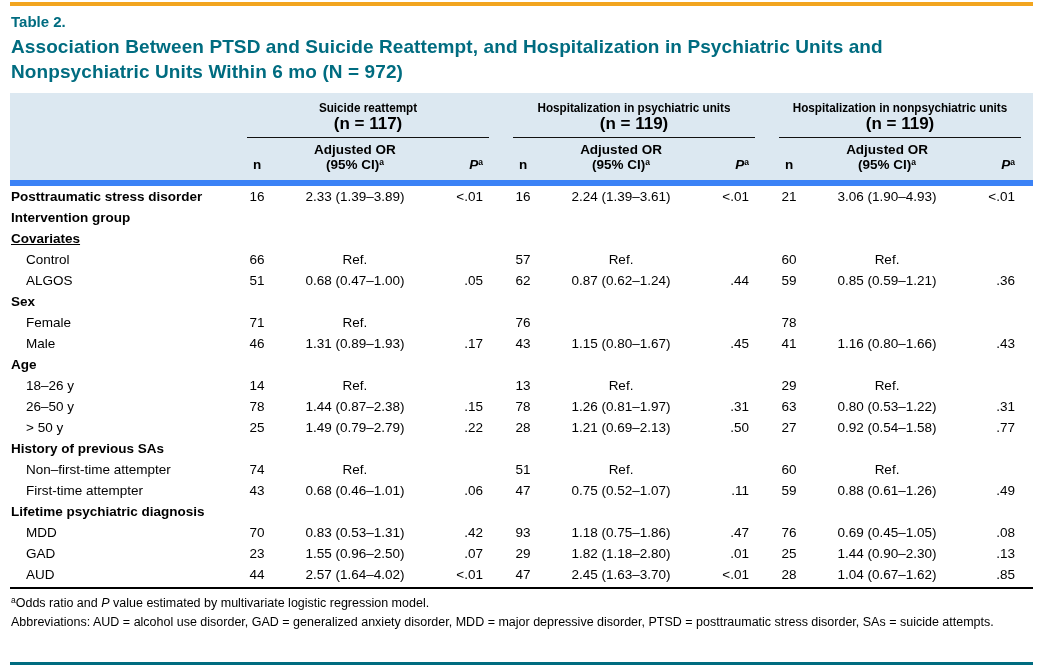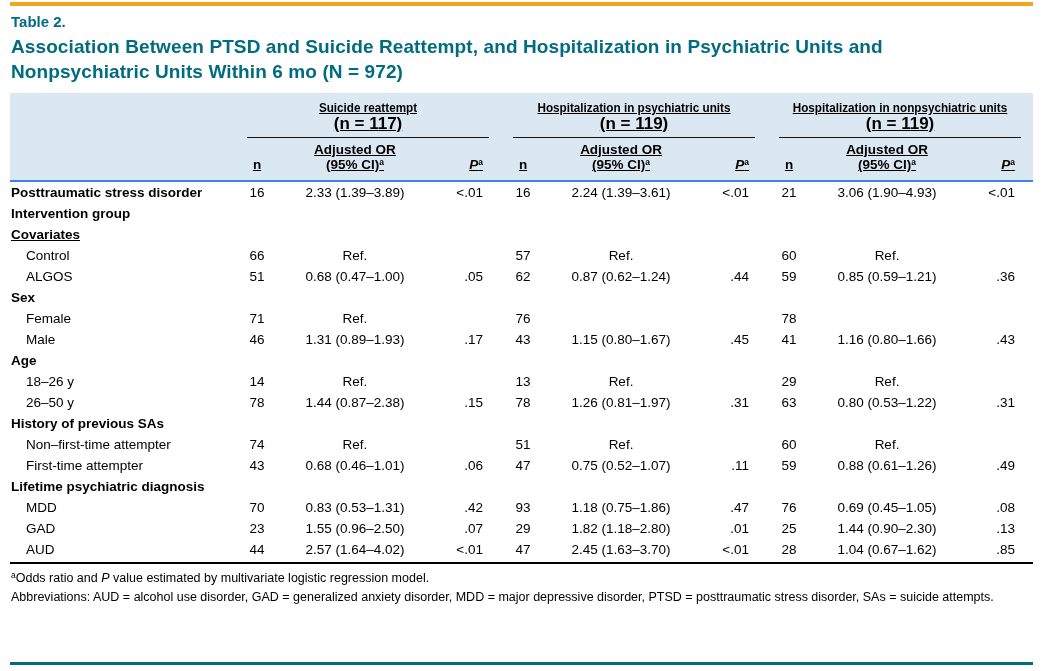--- a/index.html
+++ b/index.html
@@ -41,21 +41,21 @@
     margin: 0 0 9px 1px;
     max-width: 1000px;
     letter-spacing: 0.1px;
   }
   table {
     width: 100%;
     border-collapse: collapse;
     table-layout: fixed;
   }
   thead { background: var(--header-bg); }
-  th { font-weight: bold; padding: 0; text-decoration: underline; }
+  th { font-weight: bold; padding: 0; }
   .spanner-row th { vertical-align: top; }
   .group-inner {
     margin: 7px 12px 0 12px;
     padding-bottom: 5px;
     border-bottom: 1px solid #111;
     text-align: center;
   }
   .g-name {
     display: block;
     font-size: 13px;
@@ -67,21 +67,21 @@
   .g-n {
     display: block;
     font-size: 17px;
     line-height: 16px;
   }
   .subhead-row th {
     vertical-align: bottom;
     padding: 4px 0 8px 0;
     font-size: 13.5px;
     line-height: 15px;
-    border-bottom: 2px solid #3b82f6;
+    border-bottom: 6px solid #3b82f6;
   }
   .subhead-row th.or-col { text-align: center; }
   .subhead-row th.n-col { text-align: center; }
   .subhead-row th.p-col { text-align: right; padding-right: 18px; }
   .ital { font-style: italic; }
   sup { font-size: 8.5px; line-height: 0; vertical-align: 4px; }
   tbody td {
     font-size: 13.5px;
     line-height: 15px;
     padding: 3px 0;
@@ -318,20 +318,32 @@
           <td class="or-col">1.44 (0.87–2.38)</td>
           <td class="p-col">.15</td>
           <td class="n-col">78</td>
           <td class="or-col">1.26 (0.81–1.97)</td>
           <td class="p-col">.31</td>
           <td class="n-col">63</td>
           <td class="or-col">0.80 (0.53–1.22)</td>
           <td class="p-col">.31</td>
         </tr>
         <tr>
+          <td class="label indent">&gt; 50 y</td>
+          <td class="n-col">25</td>
+          <td class="or-col">1.49 (0.79–2.79)</td>
+          <td class="p-col">.22</td>
+          <td class="n-col">28</td>
+          <td class="or-col">1.21 (0.69–2.13)</td>
+          <td class="p-col">.50</td>
+          <td class="n-col">27</td>
+          <td class="or-col">0.92 (0.54–1.58)</td>
+          <td class="p-col">.77</td>
+        </tr>
+        <tr>
           <td class="label bold">History of previous SAs</td>
           <td class="n-col"></td>
           <td class="or-col"></td>
           <td class="p-col"></td>
           <td class="n-col"></td>
           <td class="or-col"></td>
           <td class="p-col"></td>
           <td class="n-col"></td>
           <td class="or-col"></td>
           <td class="p-col"></td>

